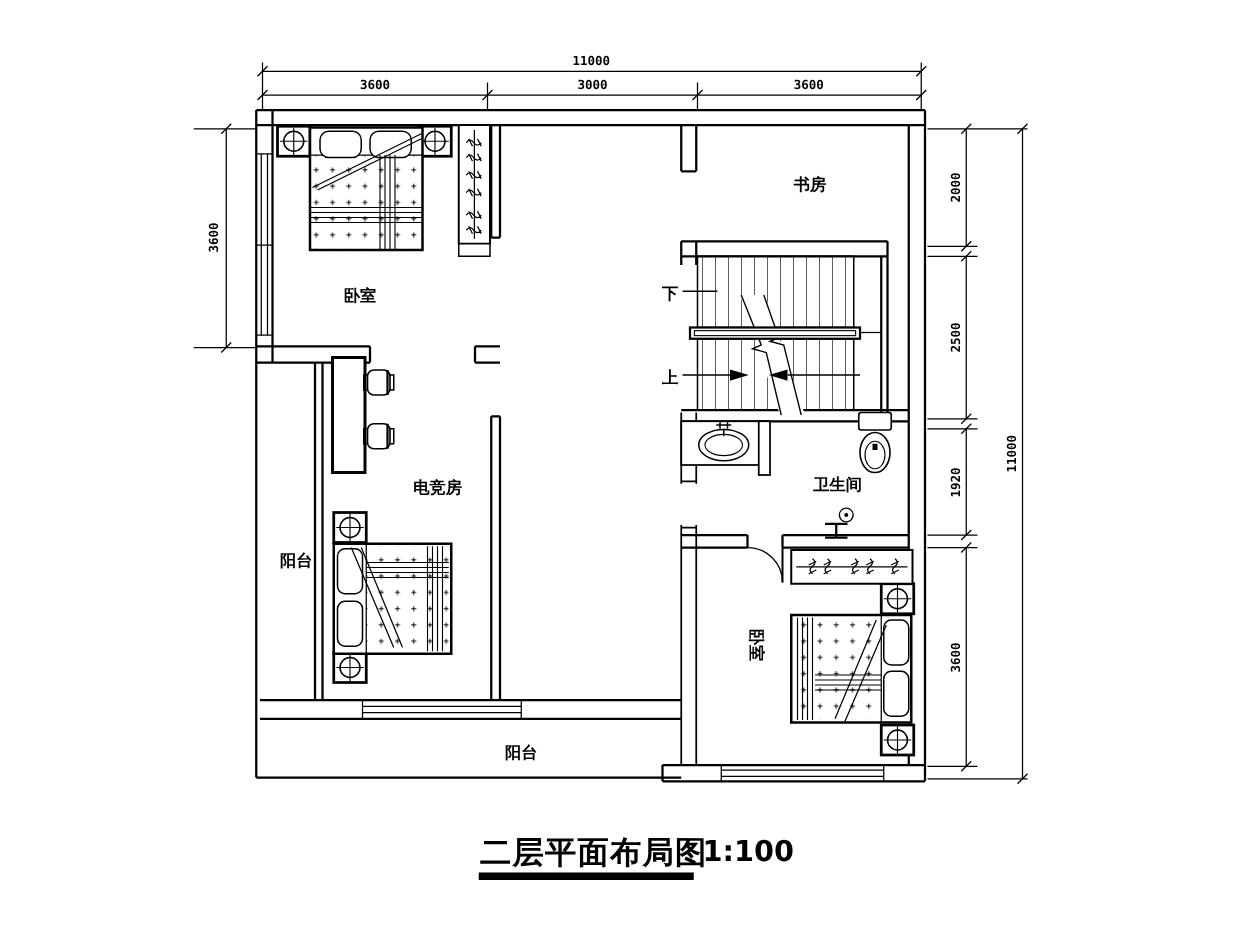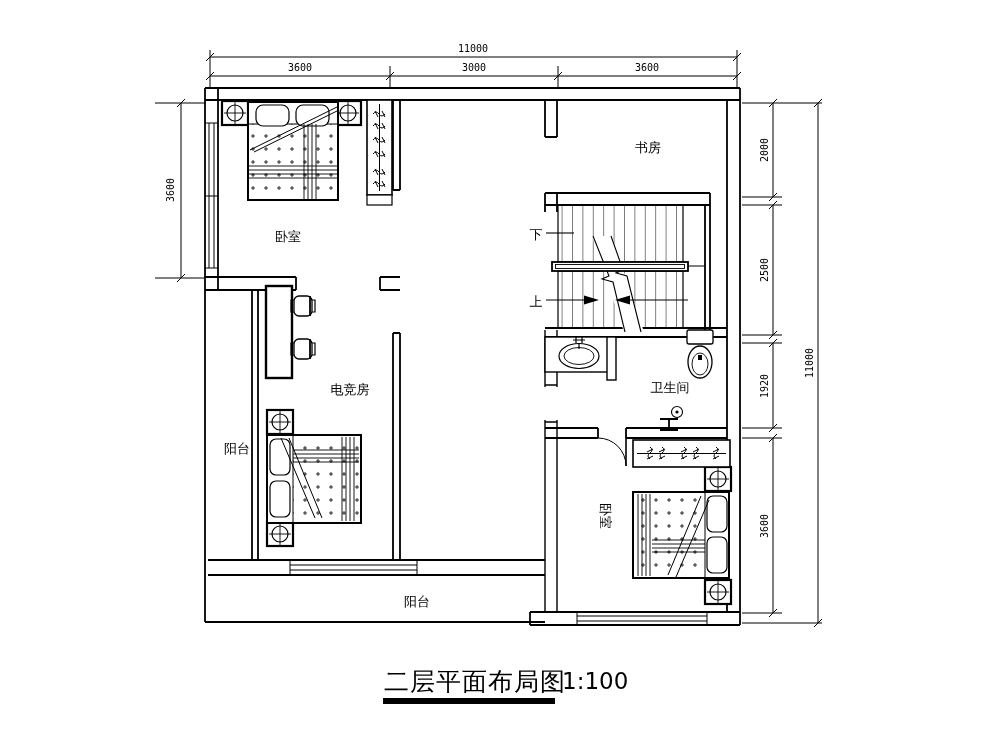--- a/index.html
+++ b/index.html
@@ -1,17 +1,17 @@
 <!DOCTYPE html>
 <html><head>
 <meta charset="utf-8">
 <style>
   html,body{margin:0;padding:0;background:#ffffff;}
   .canvas{position:relative;width:1007px;height:741px;background:#fff;overflow:hidden;
-          font-family:"DejaVu Sans",sans-serif;}
+          font-family:"DejaVu Sans",sans-serif;font-weight:bold;}
   svg{position:absolute;left:0;top:0;}
   svg text{fill:#000;}
   .dimtxt{font-size:10px;font-family:"DejaVu Sans Mono","DejaVu Sans",monospace;}
   .roomtxt{font-size:13px;font-family:"DejaVu Sans",sans-serif;}
   .stairtxt{font-size:13px;font-family:"DejaVu Sans",sans-serif;}
   .titletxt{font-size:25px;letter-spacing:1px;font-family:"DejaVu Sans",sans-serif;}
   .scaletxt{font-size:23px;font-family:"DejaVu Sans",sans-serif;}
 </style>
 </head>
 <body>

